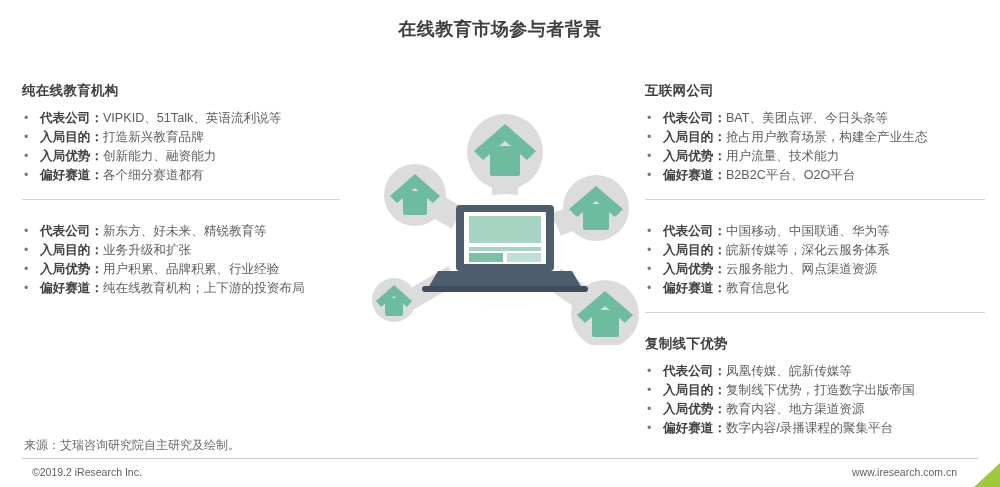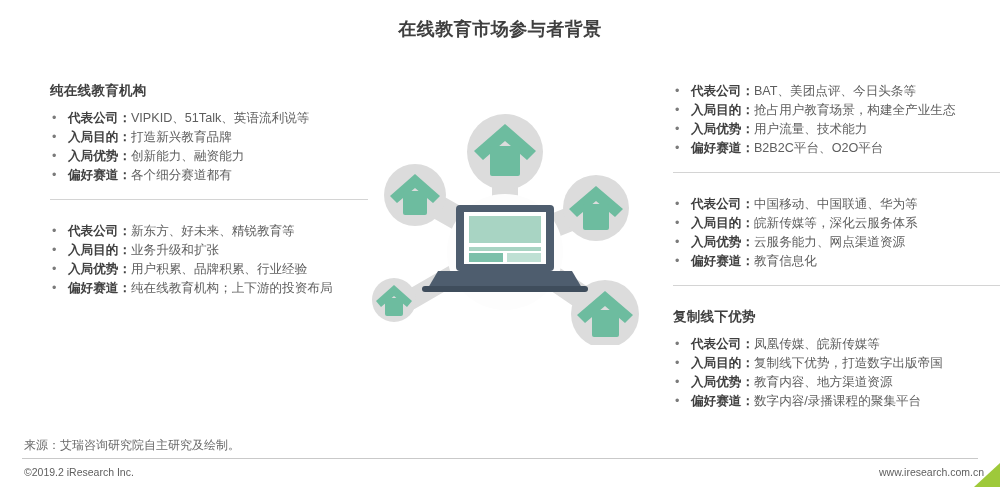--- a/index.html
+++ b/index.html
@@ -26,21 +26,20 @@
     font-size: 18px;
     font-weight: bold;
     color: #3f3f3f;
     letter-spacing: 0.5px;
   }
 
   
   .column {
     position: absolute;
     top: 82px;
-    margin-left: 28px;
   }
   #left-column  { left: 22px;  width: 330px; }
   #right-column { left: 645px; width: 345px; }
 
   .block { position: relative; }
   .block-heading {
     font-size: 13.5px;
     font-weight: bold;
     color: #3f3f3f;
     margin: 0 0 9px 0;
@@ -101,28 +100,28 @@
   #footer-rule {
     position: absolute;
     left: 22px;
     top: 458px;
     width: 956px;
     height: 1px;
     background: #c9c9c9;
   }
   #copyright {
     position: absolute;
-    left: 24px;
+    left: 32px;
     top: 466px;
     font-size: 10.5px;
     color: #5e5e5e;
   }
   #website {
     position: absolute;
-    right: 16px;
+    right: 43px;
     top: 466px;
     font-size: 10.5px;
     color: #5e5e5e;
   }
   #corner-triangle {
     position: absolute;
     right: 0;
     bottom: 0;
     width: 0;
     height: 0;
@@ -173,20 +172,21 @@
         <span class="bullet-dot">•</span><span class="bullet-label">偏好赛道：</span><span class="bullet-value">纯在线教育机构；上下游的投资布局</span>
       </li>
     </ul>
   </div>
 
 </div>
 
 <div class="column" id="right-column">
 
   <div class="block">
+    <div class="block-heading">互联网公司</div>
     <ul class="bullet-list">
       <li class="bullet-item">
         <span class="bullet-dot">•</span><span class="bullet-label">代表公司：</span><span class="bullet-value">BAT、美团点评、今日头条等</span>
       </li>
       <li class="bullet-item">
         <span class="bullet-dot">•</span><span class="bullet-label">入局目的：</span><span class="bullet-value">抢占用户教育场景，构建全产业生态</span>
       </li>
       <li class="bullet-item">
         <span class="bullet-dot">•</span><span class="bullet-label">入局优势：</span><span class="bullet-value">用户流量、技术能力</span>
       </li>

